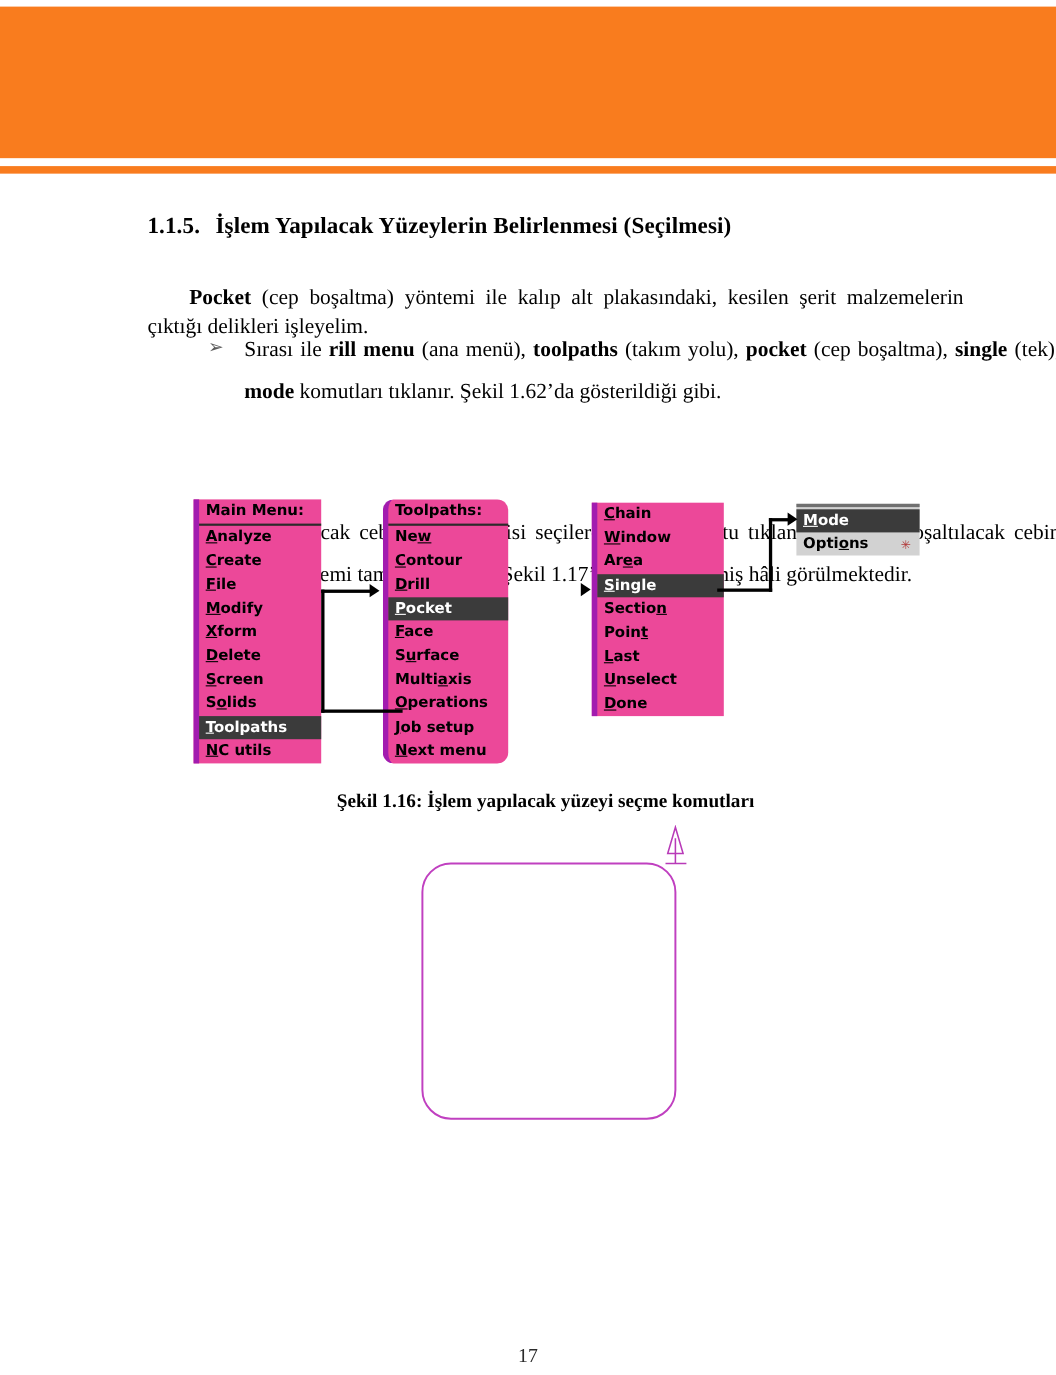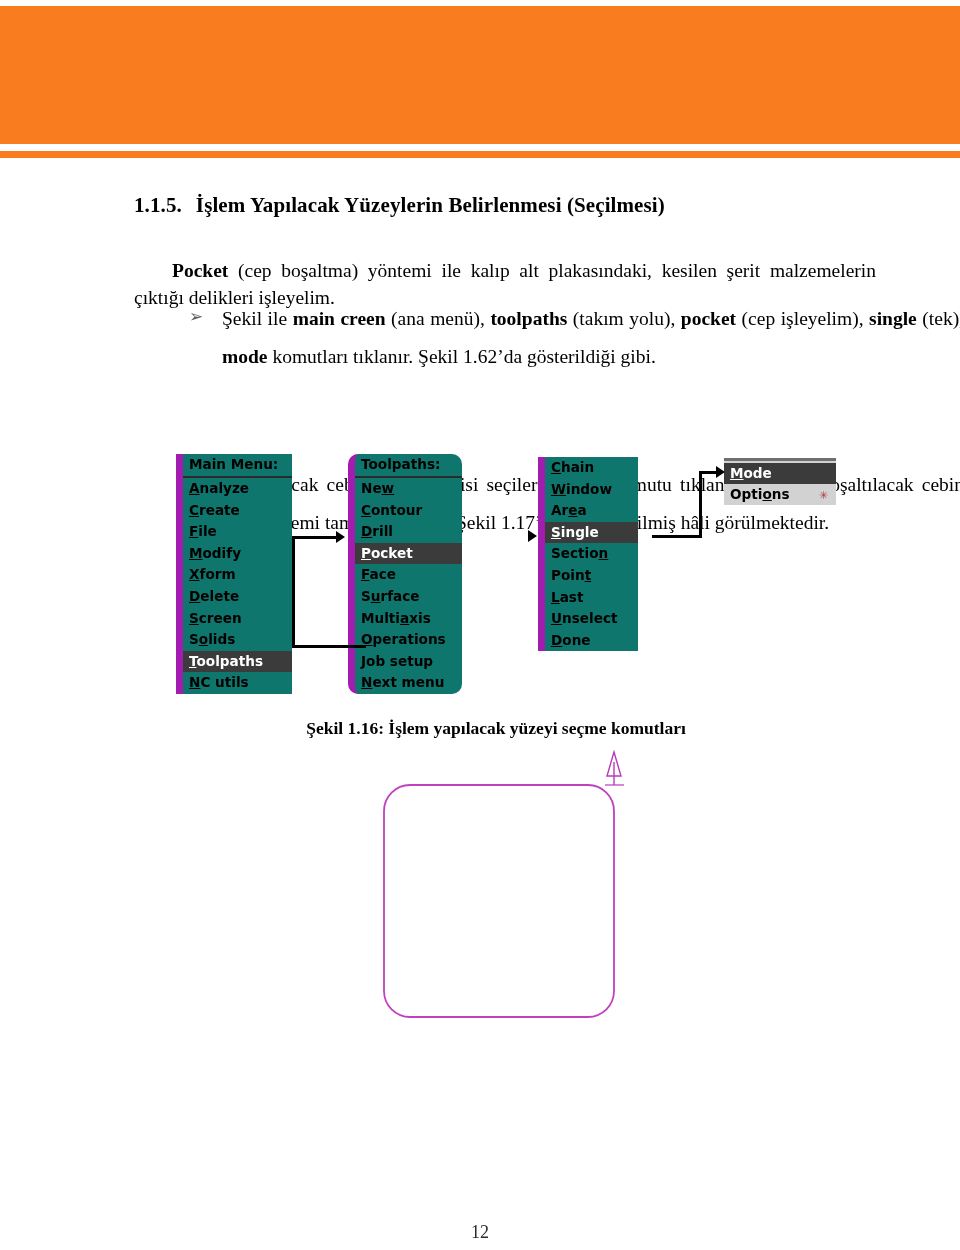--- a/index.html
+++ b/index.html
@@ -101,22 +101,22 @@
   b { font-weight: bold; }
 
   
   .menu-figure {
     position: absolute;
     left: 0; top: 282px;
     width: 960px; height: 255px;
   }
   .menu-panel {
     position: absolute;
-    background: #0f766e;
-    border-left: 7px solid #a21caf;
+    background: #ec4899;
+    border-left: 5px solid #a21caf;
     font-family: "DejaVu Sans", sans-serif;
     font-weight: bold;
     font-size: 13.6px;
     color: #000000;
     box-sizing: border-box;
   }
   .menu-item {
     height: 21.6px;
     line-height: 21.6px;
     padding-left: 6px;
@@ -139,21 +139,21 @@
     top: 1px;
     color: #b23a3a;
     font-size: 11px;
   }
 
   
   #panel-main { left: 160px; top: 2px; width: 116px; }
   
   #panel-toolpaths { left: 332px; top: 2px; width: 114px; border-radius: 10px; }
   
-  #panel-chain { left: 522px; top: 5px; width: 100px; }
+  #panel-chain { left: 522px; top: 5px; width: 120px; }
   
   #panel-mode {
     left: 708px; top: 6px; width: 112px;
     border-left: none;
     border-top: 3px solid #707070;
     background: #d2d2d2;
     padding-top: 2px;
   }
   #panel-mode .menu-item { height: 21px; line-height: 21px; }
 
@@ -210,21 +210,21 @@
     <span class="num">1.1.5.</span><span class="ttl">İşlem Yapılacak Yüzeylerin Belirlenmesi (Seçilmesi)</span>
   </div>
 
   <div class="para para-intro">
     <span class="indent"></span><b>Pocket</b>
     <span>(cep boşaltma)  yöntemi ile kalıp alt plakasındaki, kesilen şerit malzemelerin çıktığı delikleri işleyelim.</span>
   </div>
 
   <div class="bullet bullet-block bullet-1">
     <span class="marker">➢</span>
-    <span class="bullet-text"><span>Şekil ile </span><b>main creen</b><span> (ana menü), </span><b>toolpaths</b><span> (takım yolu), </span><b>pocket</b><span> (cep işleyelim), </span><b>single</b><span> (tek), </span><b>mode</b><span> komutları tıklanır. Şekil 1.62’da gösterildiği gibi.</span></span>
+    <span class="bullet-text"><span>Sırası ile </span><b>rill menu</b><span> (ana menü), </span><b>toolpaths</b><span> (takım yolu), </span><b>pocket</b><span> (cep boşaltma), </span><b>single</b><span> (tek), </span><b>mode</b><span> komutları tıklanır. Şekil 1.62’da gösterildiği gibi.</span></span>
   </div>
 
   <div class="bullet bullet-block bullet-2">
     <span class="marker">➢</span>
     <span class="bullet-text"><span>Boşaltılacak cebin çevre çizgisi seçilerek </span><b>done</b><span> komutu tıklanır. Böylece boşaltılacak cebin seçim işlemi tamamlanmıştır. Şekil 1.17’de cebin seçilmiş hâli görülmektedir.</span></span>
   </div>
 
   <div class="menu-figure">
 
     <div class="menu-panel" id="panel-main">
@@ -303,13 +303,13 @@
     <svg width="300" height="290" viewBox="0 0 300 290">
       <rect x="38" y="35" width="230" height="232" rx="26" ry="26" fill="none" stroke="#c040c0" stroke-width="1.8"></rect>
       <line x1="268" y1="35" x2="268" y2="12" stroke="#b83ab8" stroke-width="1.4"></line>
       <polygon points="268,2 261,26 275,26" fill="none" stroke="#b83ab8" stroke-width="1.4"></polygon>
       <line x1="259" y1="35" x2="278" y2="35" stroke="#b83ab8" stroke-width="1.2"></line>
     </svg>
   </div>
 
 </div>
 
-<div class="page-number">12</div>
+<div class="page-number">17</div>
 
 </body></html>

